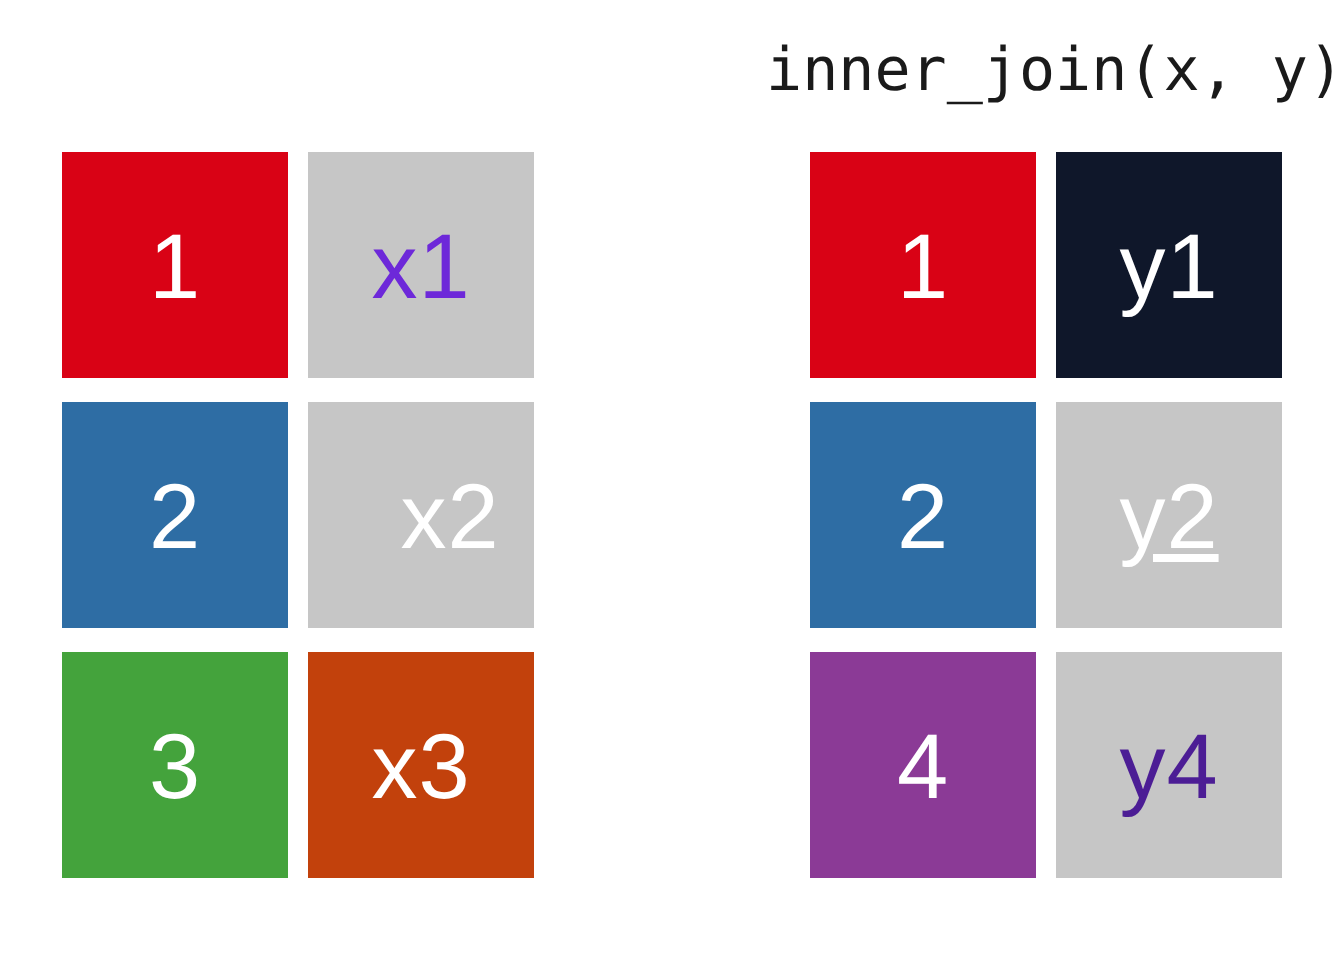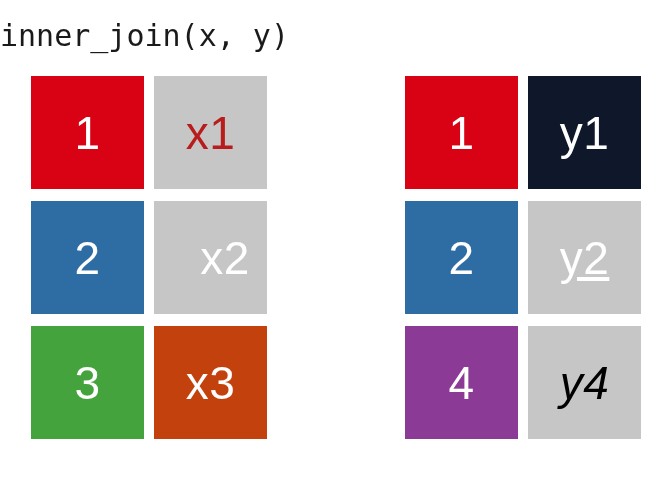--- a/index.html
+++ b/index.html
@@ -11,21 +11,21 @@
     height: 480px;
     position: relative;
     overflow: hidden;
     font-family: "Liberation Sans", sans-serif;
   }
   .diagram-title {
     position: absolute;
     top: 19px;
     left: 0;
     width: 672px;
-    text-align: left;
+    text-align: right;
     font-family: "DejaVu Sans Mono", monospace;
     font-size: 30px;
     line-height: 1.1;
     white-space: pre;
   }
   .join-table {
     position: absolute;
     top: 76px;
     display: grid;
     grid-template-columns: 113px 113px;
@@ -45,27 +45,27 @@
     user-select: none;
   }
 </style>
 </head>
 <body style="background: rgb(255, 255, 255);">
 
 <div class="diagram-title" style="color: rgb(26, 26, 26);">inner_join(x, y)</div>
 
 <div class="join-table table-x">
     <div class="cell" style="background: rgb(217, 2, 21); color: rgb(255, 255, 255);">1</div>
-    <div class="cell" style="background: rgb(198, 198, 198); color: #b91c1c;">x1</div>
+    <div class="cell" style="background: rgb(198, 198, 198); color: #6d28d9;">x1</div>
     <div class="cell" style="background: rgb(46, 109, 164); color: rgb(255, 255, 255);">2</div>
     <div class="cell" style="background: rgb(198, 198, 198); color: rgb(255, 255, 255); padding-left: 29px;">x2</div>
     <div class="cell" style="background: rgb(68, 163, 60); color: rgb(255, 255, 255);">3</div>
     <div class="cell" style="background: #c2410c; color: rgb(255, 255, 255);">x3</div>
   </div>
 
 <div class="join-table table-y">
     <div class="cell" style="background: rgb(217, 2, 21); color: rgb(255, 255, 255);">1</div>
     <div class="cell" style="background: #0f172a; color: rgb(255, 255, 255);">y1</div>
     <div class="cell" style="background: rgb(46, 109, 164); color: rgb(255, 255, 255);">2</div>
     <div class="cell" style="background: rgb(198, 198, 198); color: rgb(255, 255, 255); text-decoration: underline;">y2</div>
     <div class="cell" style="background: rgb(139, 58, 150); color: rgb(255, 255, 255);">4</div>
-    <div class="cell" style="background: rgb(198, 198, 198); color: #000000; font-style: italic;">y4</div>
+    <div class="cell" style="background: rgb(198, 198, 198); color: #4c1d95;">y4</div>
   </div>
 
 </body></html>

